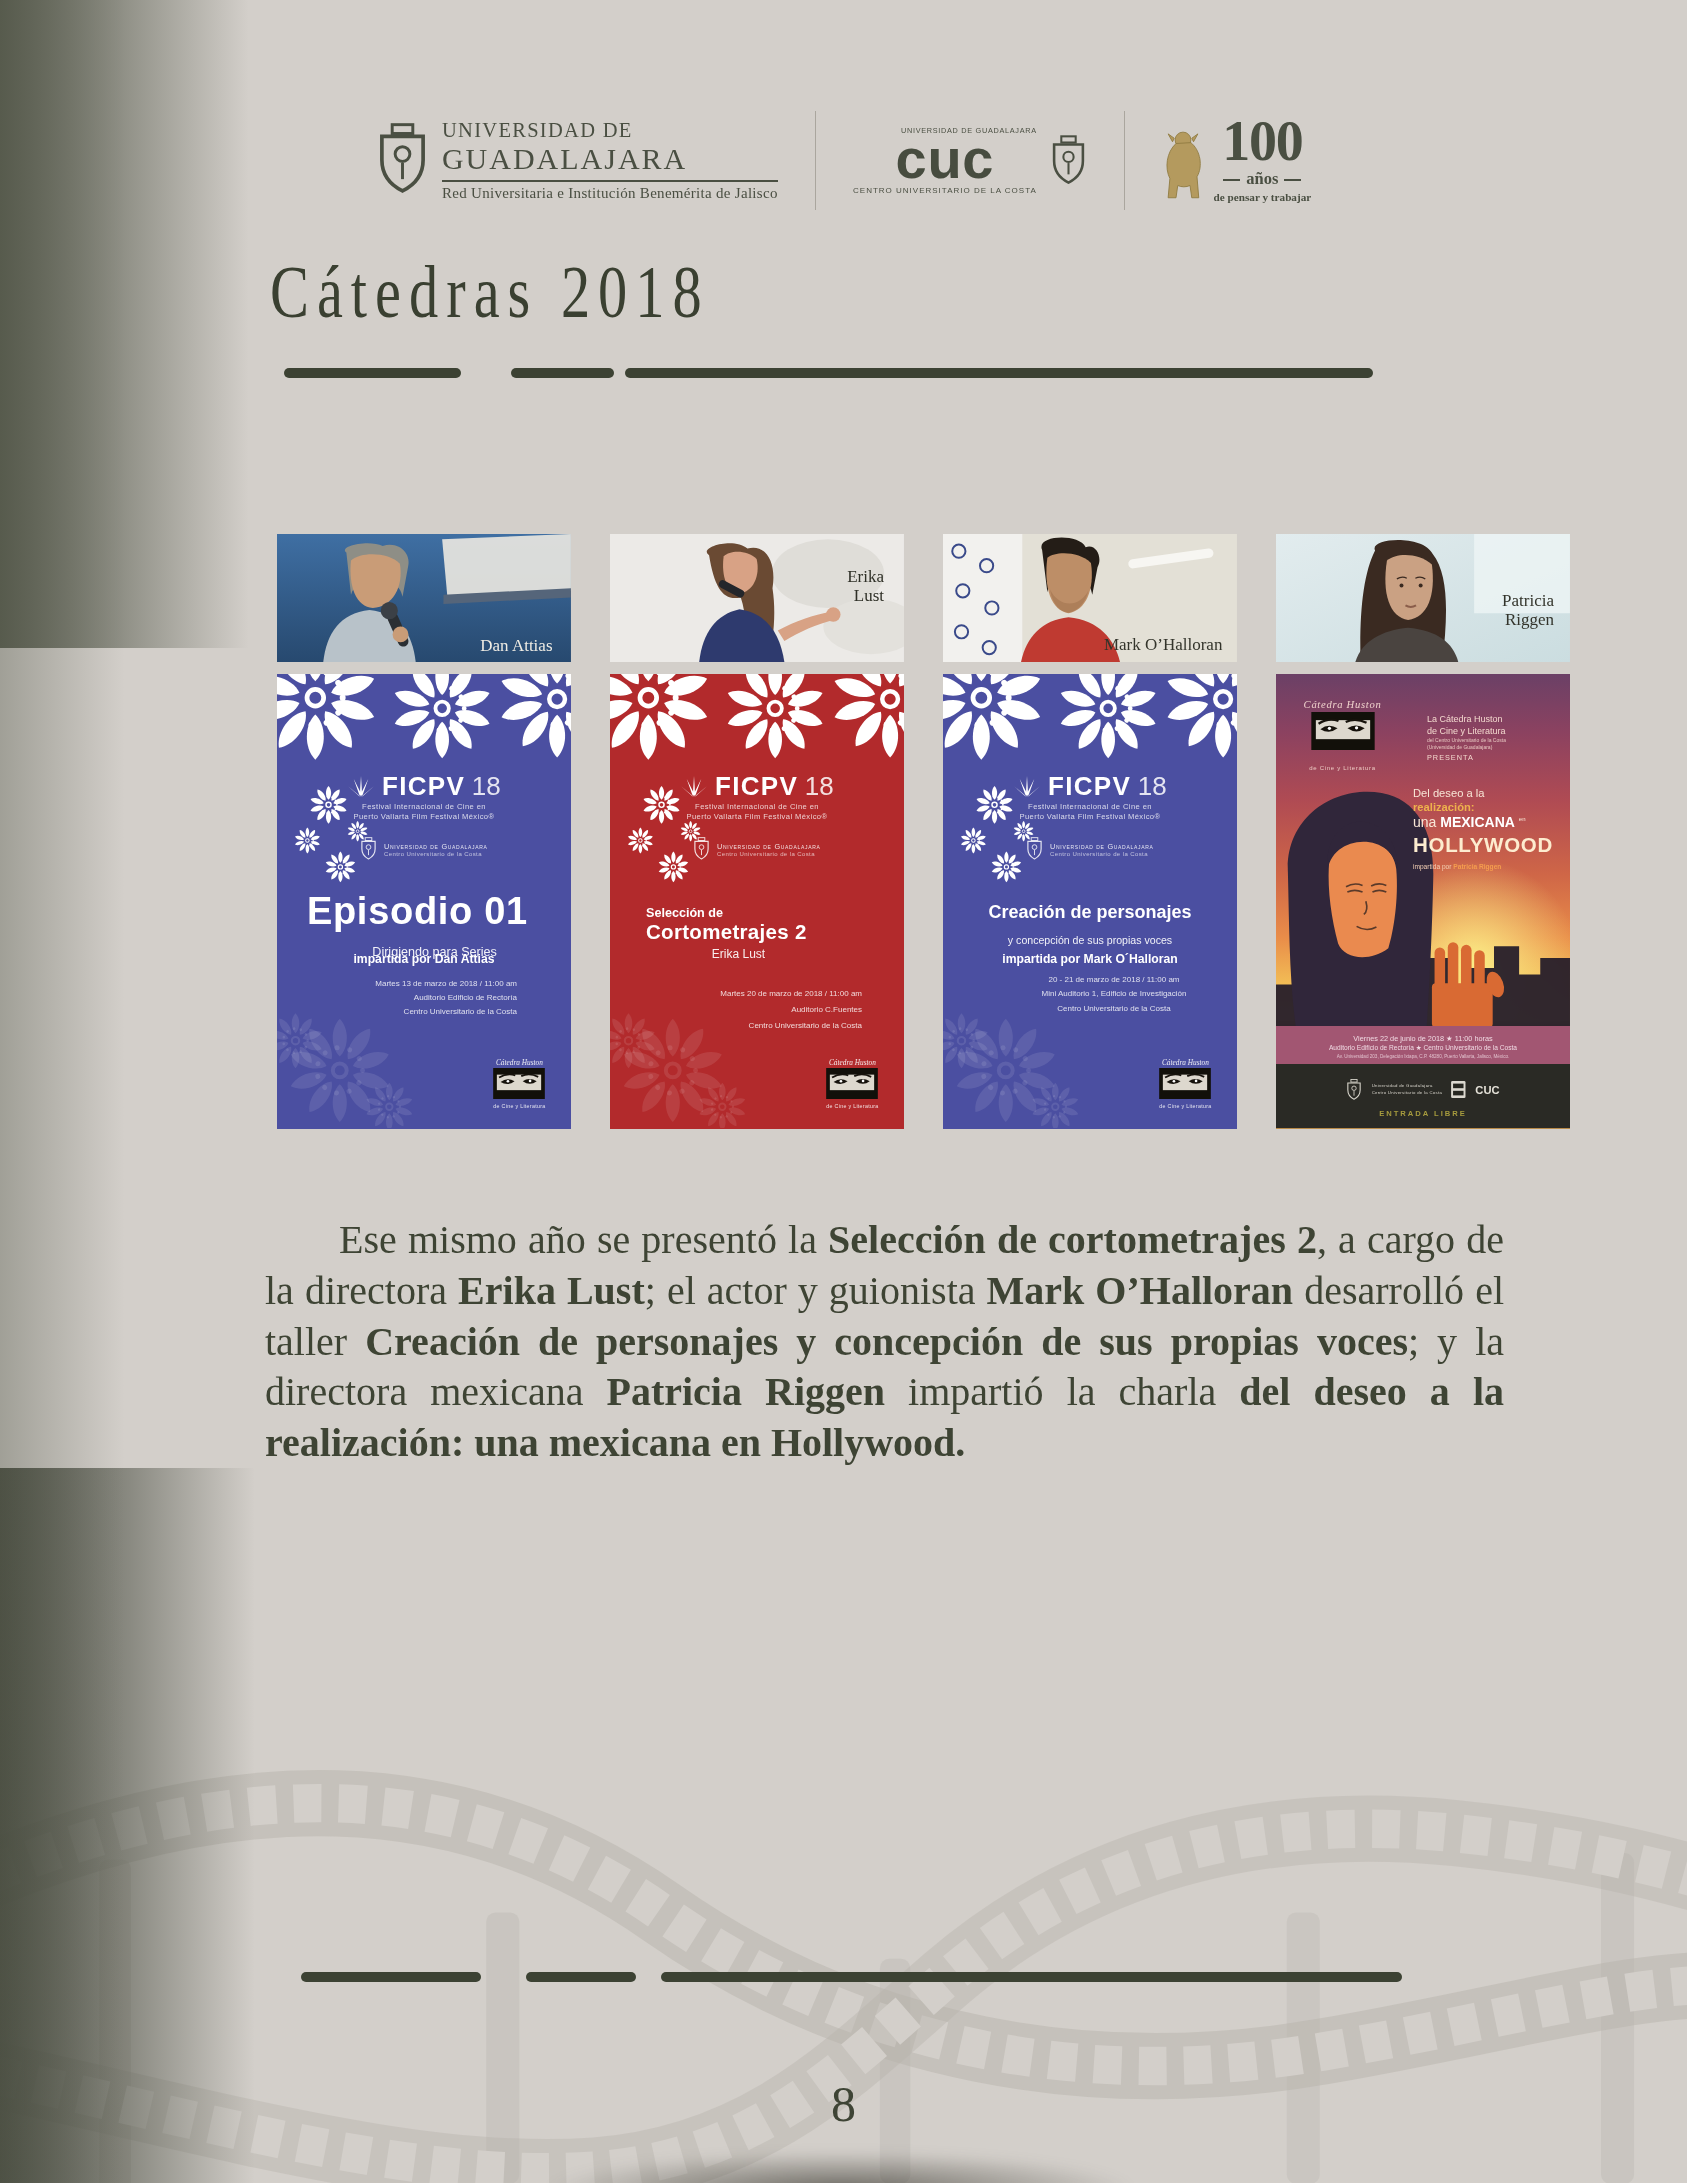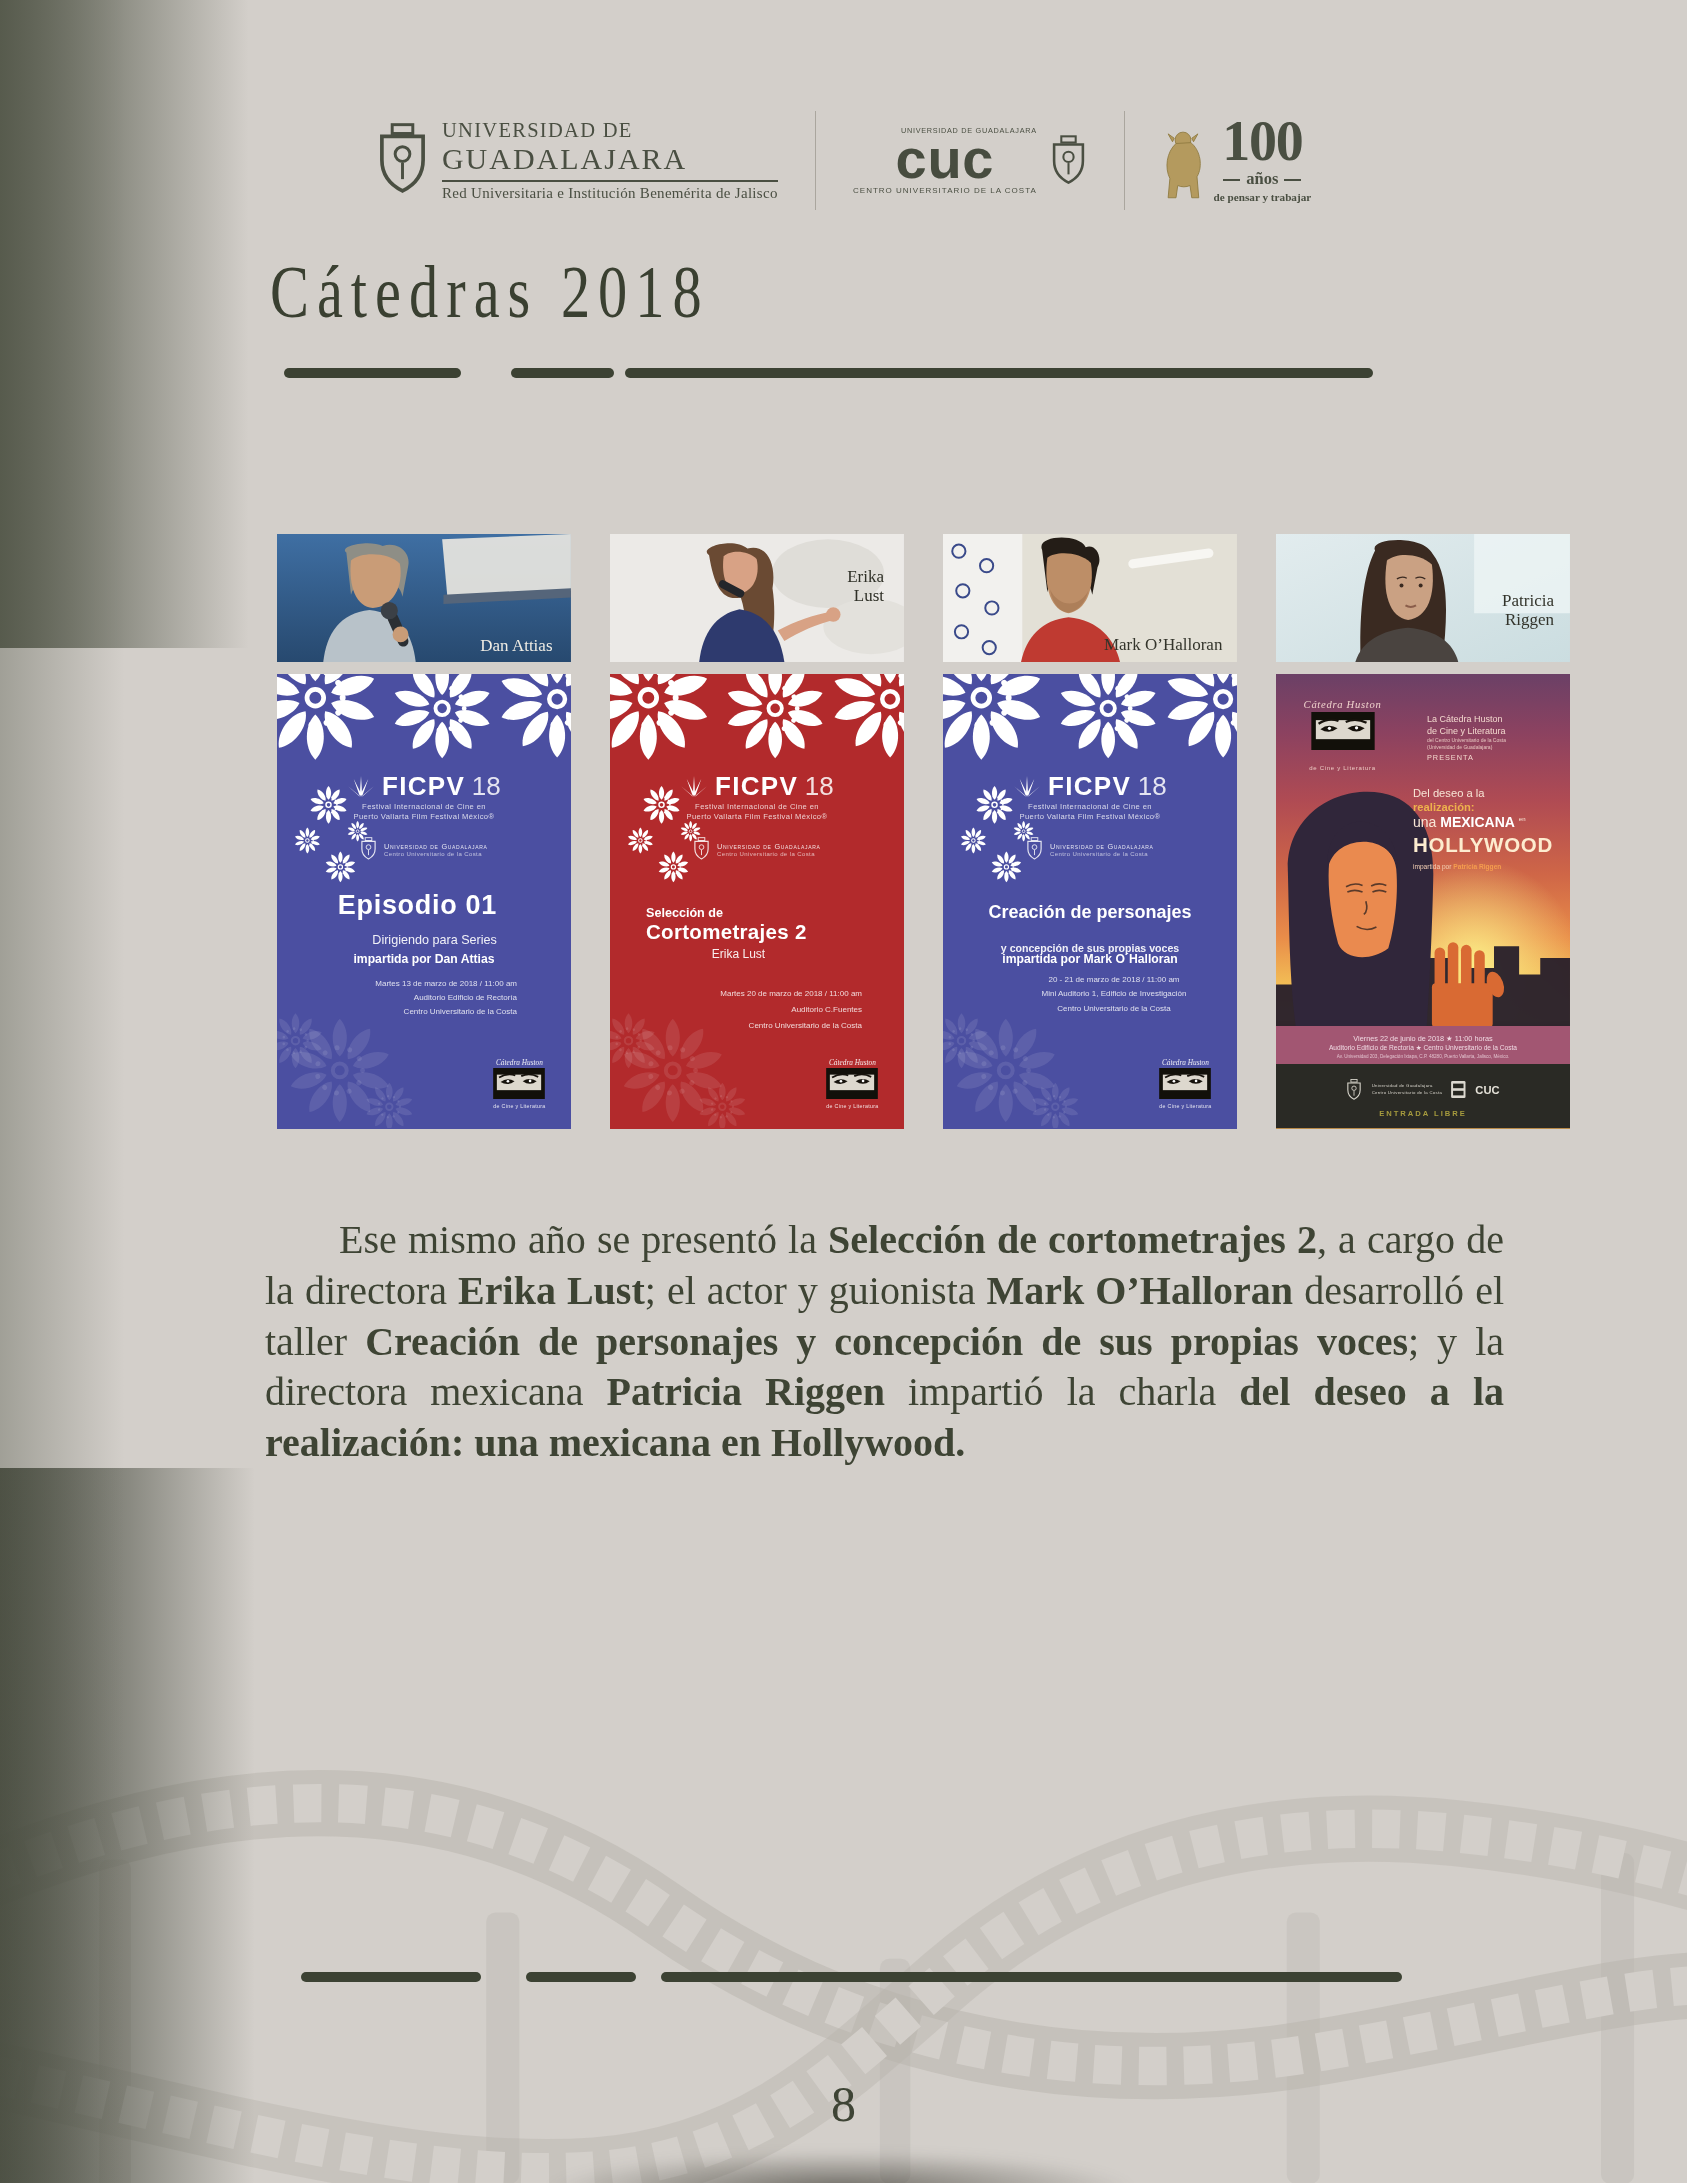--- a/index.html
+++ b/index.html
@@ -74,29 +74,29 @@
   .ficpv-ed{font-size:26px;font-weight:300;opacity:.85;}
   .fsub{position:absolute;top:128px;left:0;width:100%;text-align:center;font-size:7.6px;
         letter-spacing:0.4px;color:rgba(255,255,255,.78);line-height:1.35;}
   .udgrow{position:absolute;top:163px;left:0;width:100%;display:flex;justify-content:center;
           align-items:center;gap:6.6px;color:rgba(255,255,255,.85);}
   .udgrow svg{width:17px;height:24px;}
   .udgrow .o1{font-size:7.3px;letter-spacing:0.7px;font-variant:small-caps;}
   .udgrow .o2{font-size:6px;letter-spacing:0.4px;opacity:.75;}
   .ptitle{position:absolute;left:0;width:100%;text-align:center;color:#fff;}
   .p1-title{top:216px;}
-  .p1-title .t1{font-size:27px;font-weight:800;letter-spacing:0.7px;transform:translateX(-6.6px);}
+  .p1-title .t1{font-size:38px;font-weight:800;letter-spacing:0.7px;transform:translateX(-6.6px);}
   .p1-title .t2{font-size:12.6px;font-weight:400;opacity:.92;transform:translateX(10.6px);margin-top:12px;}
   .p2-title{top:232px;left:36px;width:198px;text-align:left;color:#fff;position:absolute;}
   .p2-title .t0{font-size:12.6px;font-weight:700;}
   .p2-title .t1{font-size:20.5px;font-weight:800;letter-spacing:0.3px;}
   .p2-title .t2{font-size:12px;font-weight:300;opacity:.92;text-align:center;width:185px;margin-top:2.6px;}
   .p3-title{top:228px;}
   .p3-title .t1{font-size:18px;font-weight:800;}
-  .p3-title .t2{font-size:10.6px;font-weight:700;opacity:.92;margin-top:19px;}
+  .p3-title .t2{font-size:10.6px;font-weight:400;opacity:.92;margin-top:11px;}
   .speaker{position:absolute;left:0;width:100%;text-align:center;color:#fff;font-size:12.2px;font-weight:600;}
   .sp1{top:278px;}.sp3{top:278px;}
   .when{position:absolute;font-size:8px;line-height:1.75;color:rgba(255,255,255,.82);}
   .w1{top:303px;right:54px;text-align:right;}
   .w2{top:312px;right:42px;text-align:right;line-height:2.0;}
   .w3{top:299px;left:0;width:100%;text-align:center;line-height:1.8;margin-left:24px;}
   .badge{position:absolute;right:14.6px;top:384px;width:74px;text-align:center;color:#fff;}
   .bscript{font-family:"Liberation Serif",serif;font-style:italic;font-size:7.3px;opacity:.9;}
   .badge svg{width:52px;height:31px;margin-top:1.3px;}
   .bsub{font-size:5.3px;opacity:.85;margin-top:2px;letter-spacing:0.3px;}

